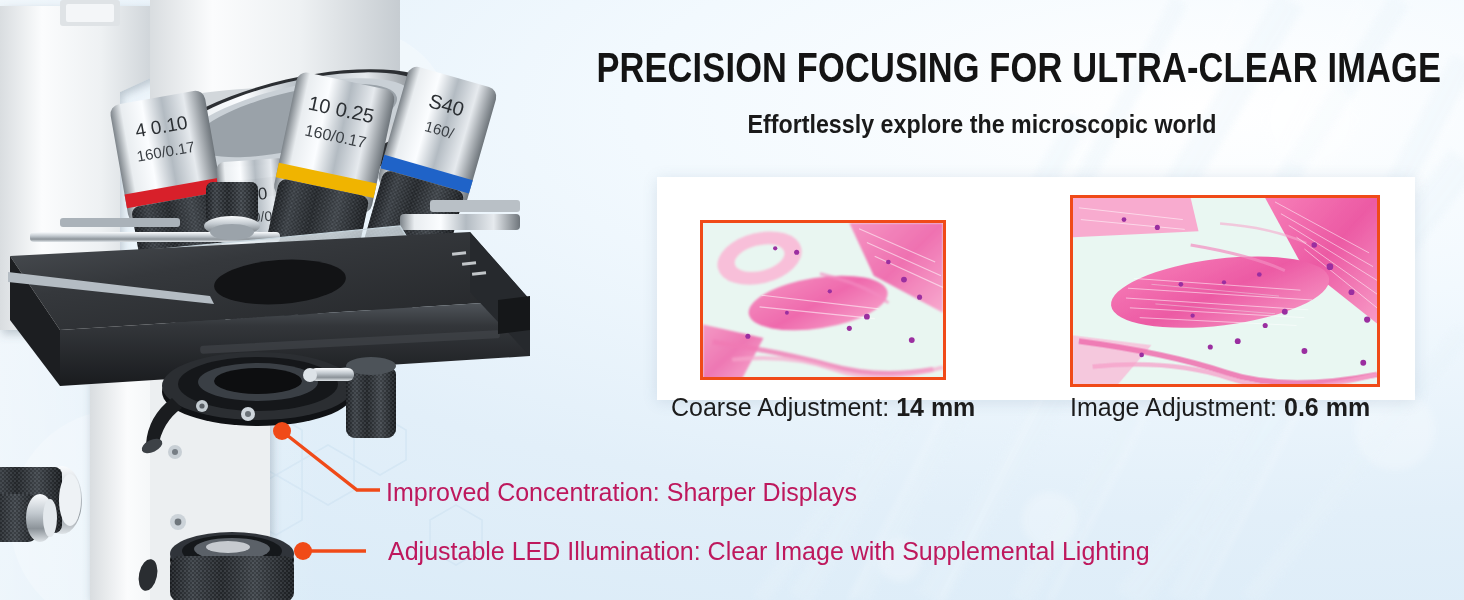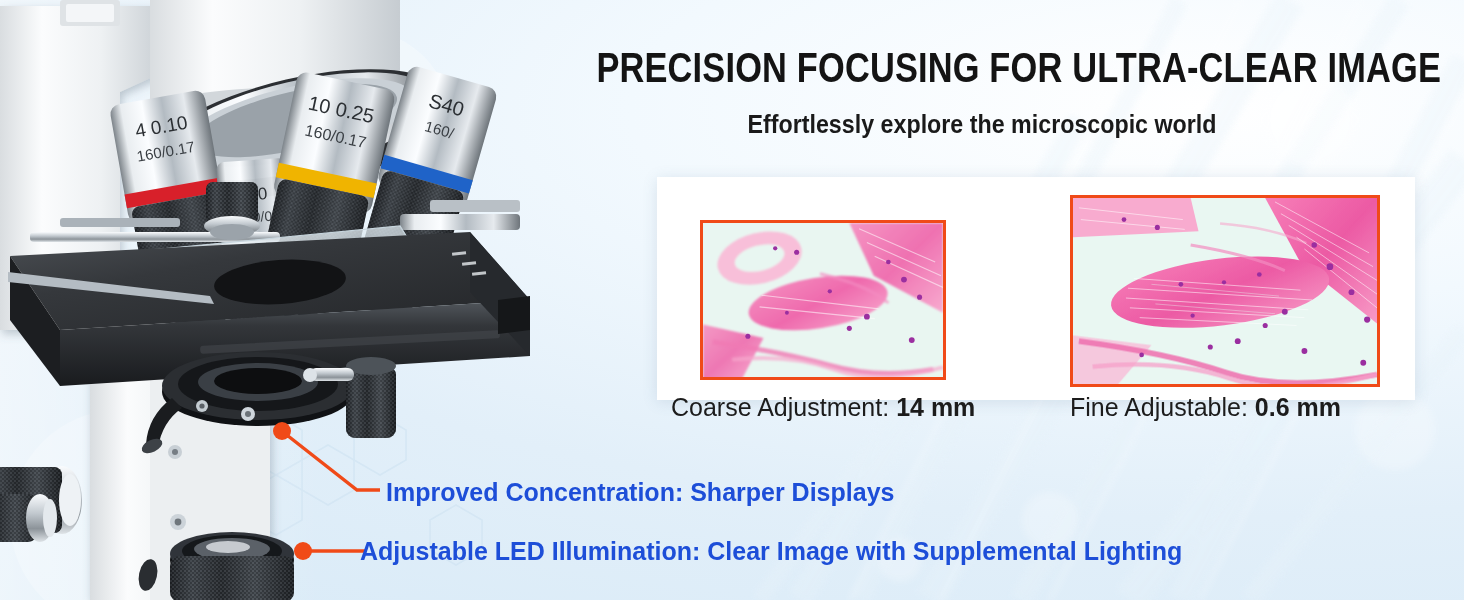--- a/index.html
+++ b/index.html
@@ -73,26 +73,25 @@
     white-space:nowrap;
   }
   .cap.coarse{ left:14px; top:216px; }
   .cap.fine  { left:413px; top:216px; }
   .cap b{ font-weight:700; }
 
   
   .callout-label{
     position:absolute;
     font-size:25px;
-    color:#1d4ed8;
+    color:#be185d;
     white-space:nowrap;
-    font-weight:bold;
   }
   .callout-label.one{ left:386px; top:478px; }
-  .callout-label.two{ left:360px; top:537px; }
+  .callout-label.two{ left:388px; top:537px; }
 
   svg.leaders{ position:absolute; inset:0; pointer-events:none; }
 </style>
 </head>
 <body>
 
 <div id="stage">
 
   <div class="bg-base"></div>
 
@@ -489,21 +488,21 @@
           <circle cx="122" cy="120" r="2.2"></circle>
             <circle cx="70" cy="160" r="2.4"></circle>
         </g>
       </svg>
     </div>
 
     <div class="cap coarse">
       <span>Coarse Adjustment: </span><b>14 mm</b>
     </div>
     <div class="cap fine">
-      <span>Fine Adjustable: </span><b>0.6 mm</b>
+      <span>Image Adjustment: </span><b>0.6 mm</b>
     </div>
   </div>
 
   <svg class="leaders" width="1464" height="600" viewBox="0 0 1464 600">
 
     <polyline points="283,432 357,490 380,490" fill="none" stroke="#f04a18" stroke-width="3.4"></polyline>
     <circle cx="282" cy="431" r="9" fill="#f04a18"></circle>
 
     <line x1="303" y1="551" x2="366" y2="551" stroke="#f04a18" stroke-width="3.4"></line>
     <circle cx="303" cy="551" r="9" fill="#f04a18"></circle>

